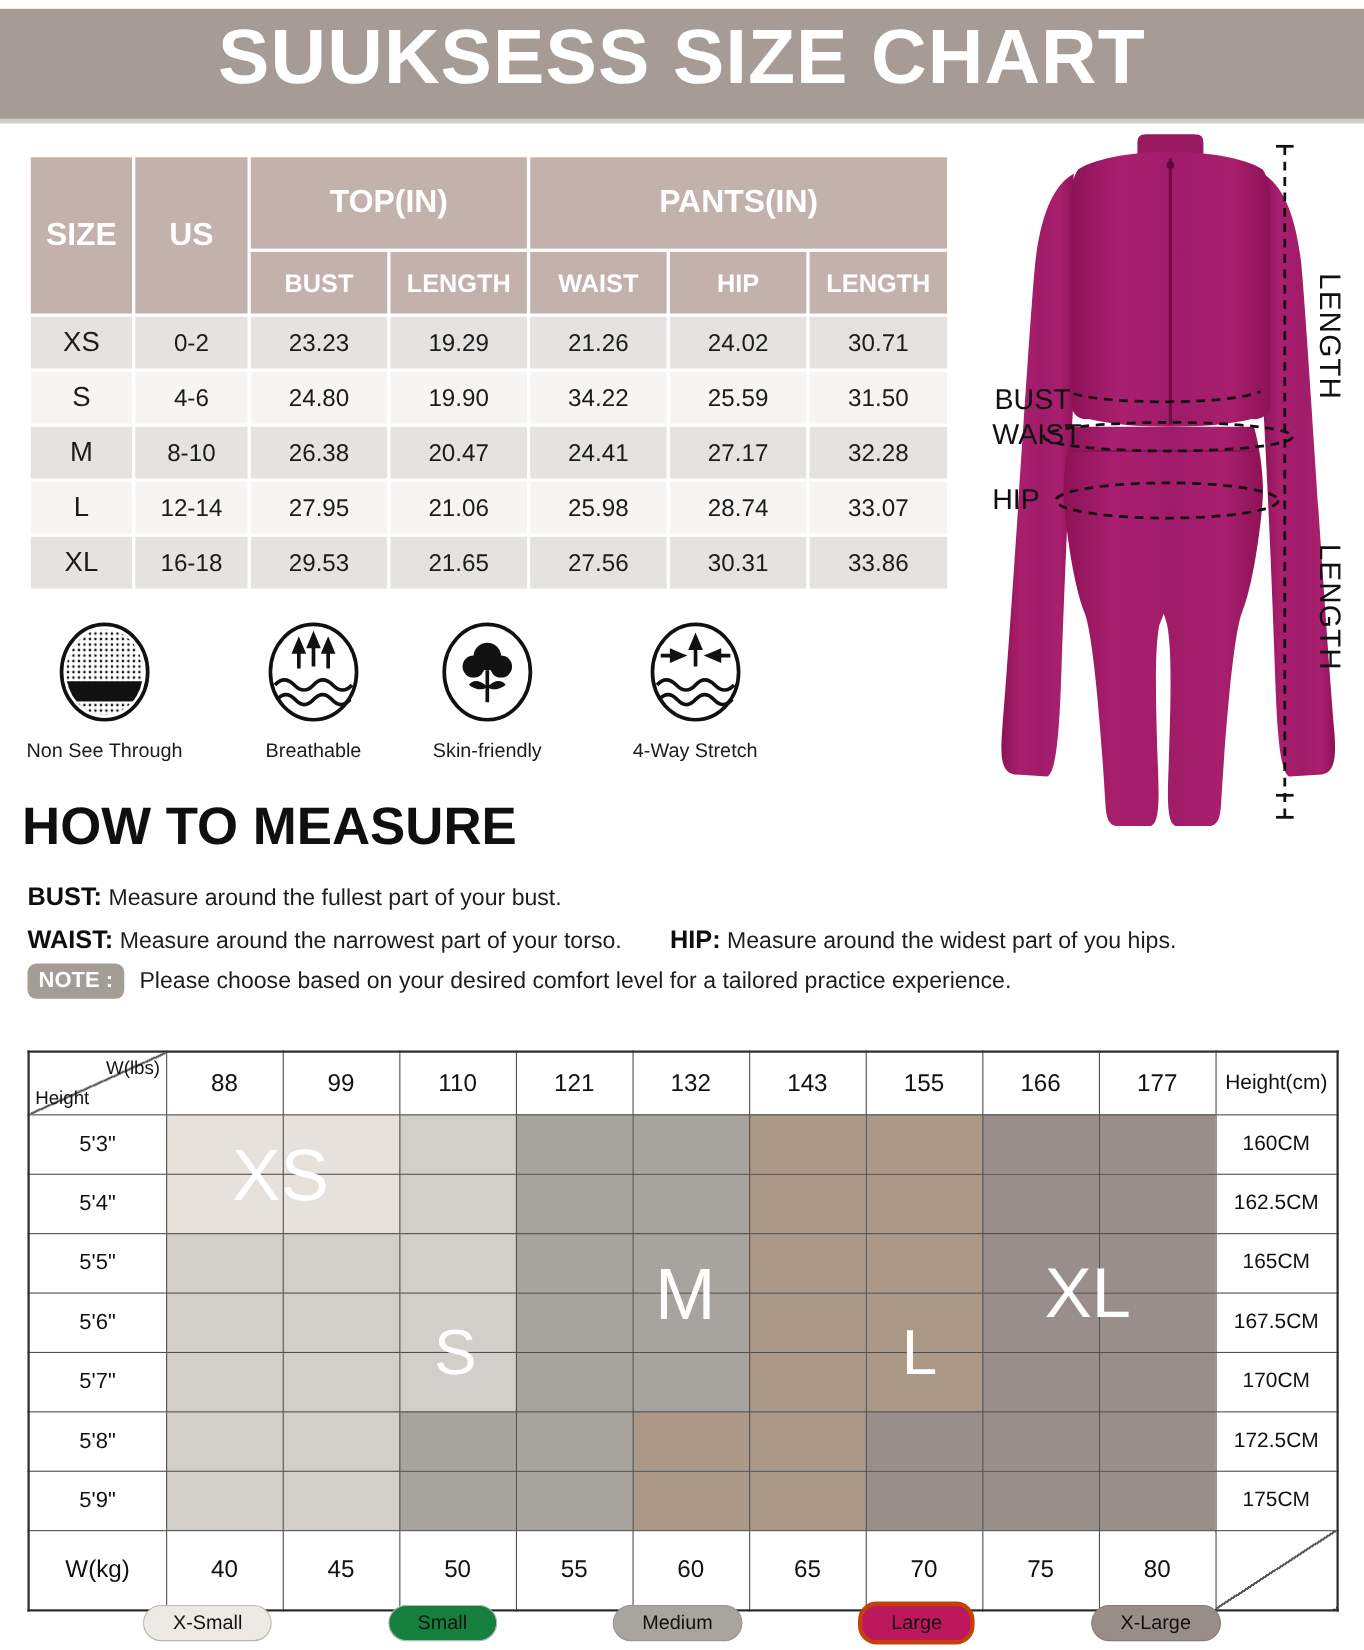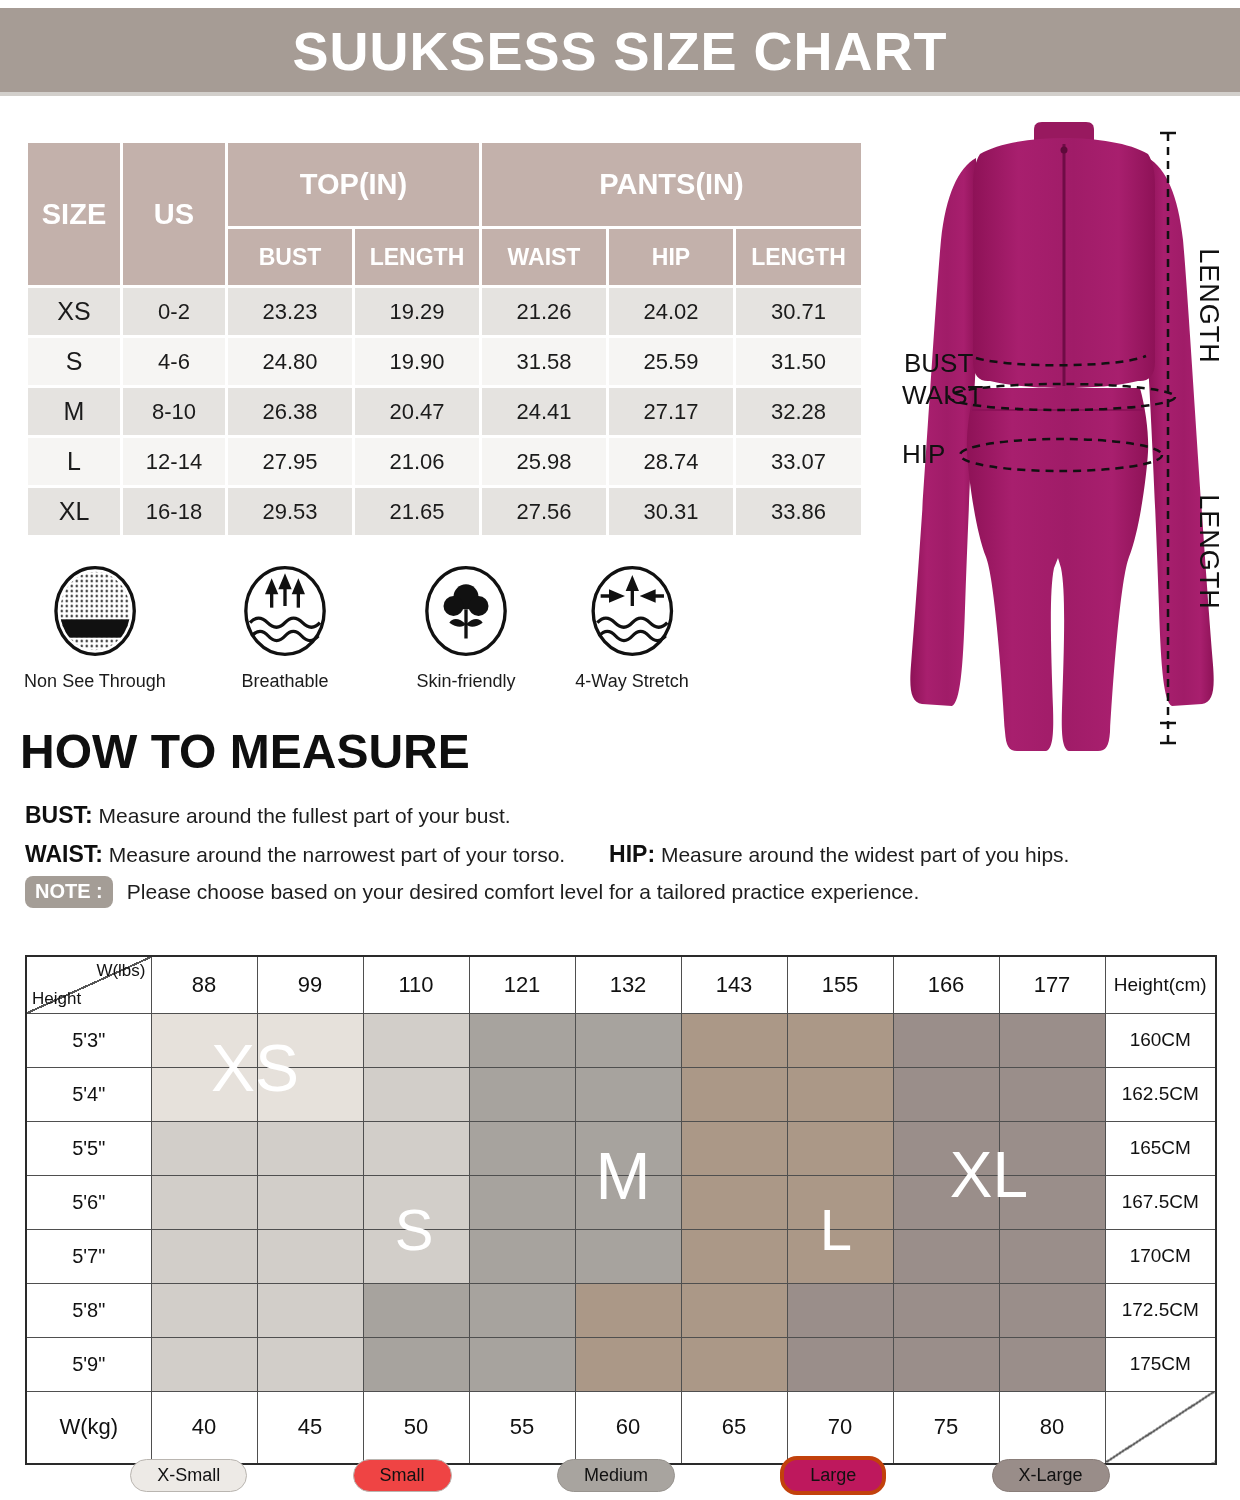--- a/index.html
+++ b/index.html
@@ -1,40 +1,40 @@
 <!DOCTYPE html>
 <html><head>
 <meta charset="utf-8">
 <style>
   * { margin:0; padding:0; box-sizing:border-box; }
   html,body { width:1240px; height:1500px; background:#fff; font-family:"Liberation Sans", sans-serif; position:relative; overflow:hidden; }
   .abs { position:absolute; }
 
   
-  #banner { left:0; top:8px; width:1240px; height:88px; background:#a69c95;
-    border-bottom:4px solid #d2cfcb; color:#fff; font-size:54px; font-weight:bold;
+  #banner { left:0; top:8px; width:1240px; height:104px; background:#a69c95;
+    border-bottom:4px solid #d2cfcb; color:#fff; font-size:70px; font-weight:bold;
     text-align:center; line-height:86px; letter-spacing:1px; }
 
   
   #size-table { left:25px; top:140px; border-collapse:separate; border-spacing:3px; }
   #size-table th { background:#c3b1ab; color:#fff; font-weight:bold; text-align:center; }
   #size-table th.h1 { font-size:29px; }
   #size-table th.h2 { font-size:23px; height:55px; }
   #size-table th.rsp { height:142px; }
   #size-table td { text-align:center; font-size:22px; color:#1b1b1b; height:47px; }
   #size-table tr.r-gray td { background:#e5e3e0; }
   #size-table tr.r-light td { background:#f6f5f3; }
   #size-table td.sz { font-size:25px; }
   .c-size{width:92px}.c-us{width:102px}.c-n{width:124px}.c-n2{width:125px}
 
   
   #features { left:20px; top:556px; width:720px; height:135px; }
   .feat { position:absolute; top:0; transform:translateX(-50%); text-align:center; }
   .feat .lab { font-size:18px; color:#1b1b1b; margin-top:1px; white-space:nowrap; }
-  .f1{left:75px}.f2{left:265px}.f3{left:446px}.f4{left:612px}
+  .f1{left:75px}.f2{left:265px}.f3{left:423px}.f4{left:612px}
 
   
   #htm-heading { left:20px; top:724px; font-size:48px; font-weight:bold; color:#0f0f0f; }
   .htm-line { left:25px; font-size:21px; color:#1d1d1d; }
   #htm-line1 { top:802px; }
   #htm-line2 { top:841px; }
   .mlbl { font-weight:bold; font-size:23px; color:#0f0f0f; }
   .hip-seg { margin-left:38px; }
   #htm-note { left:25px; top:876px; display:flex; align-items:center; gap:14px;text-align:right; }
   .note-badge { background:#a49d96; color:#fff; font-weight:bold; font-size:20px;
@@ -67,21 +67,21 @@
   #zl-xs{left:230px;top:113px;font-size:66px;}
   #zl-s {left:389px;top:275px;font-size:58px;}
   #zl-m {left:598px;top:221px;font-size:66px;}
   #zl-l {left:811px;top:275px;font-size:58px;}
   #zl-xl{left:964px;top:220px;font-size:64px;}
 
   
   #legend { left:25px; top:1456px; width:1190px; display:flex; justify-content:space-evenly; align-items:center; }
   .pill { border-radius:17px; padding:5px 26px; font-size:18px; color:#111; }
   .pill.xs { background:#edeae6; border:1px solid #b9b5b0; }
-  .pill.s  { background:#ef4444; border:1px solid #b9b5b0; }
+  .pill.s  { background:#15803d; border:1px solid #b9b5b0; }
   .pill.m  { background:#a8a49f; border:1px solid #98948f; }
   .pill.l  { background:#be185d; border:4px solid #c2410c; }
   .pill.xl { background:#998d89; border:1px solid #897d79; }
 </style>
 </head>
 <body>
 
 <div id="banner" class="abs">SUUKSESS SIZE CHART</div>
 
 <table id="size-table" class="abs">
@@ -108,21 +108,21 @@
         <td>19.29</td>
         <td>21.26</td>
         <td>24.02</td>
         <td>30.71</td>
       </tr>
       <tr class="r-light">
         <td class="sz">S</td>
         <td>4-6</td>
         <td>24.80</td>
         <td>19.90</td>
-        <td>31.58</td>
+        <td>34.22</td>
         <td>25.59</td>
         <td>31.50</td>
       </tr>
       <tr class="r-gray">
         <td class="sz">M</td>
         <td>8-10</td>
         <td>26.38</td>
         <td>20.47</td>
         <td>24.41</td>
         <td>27.17</td>

